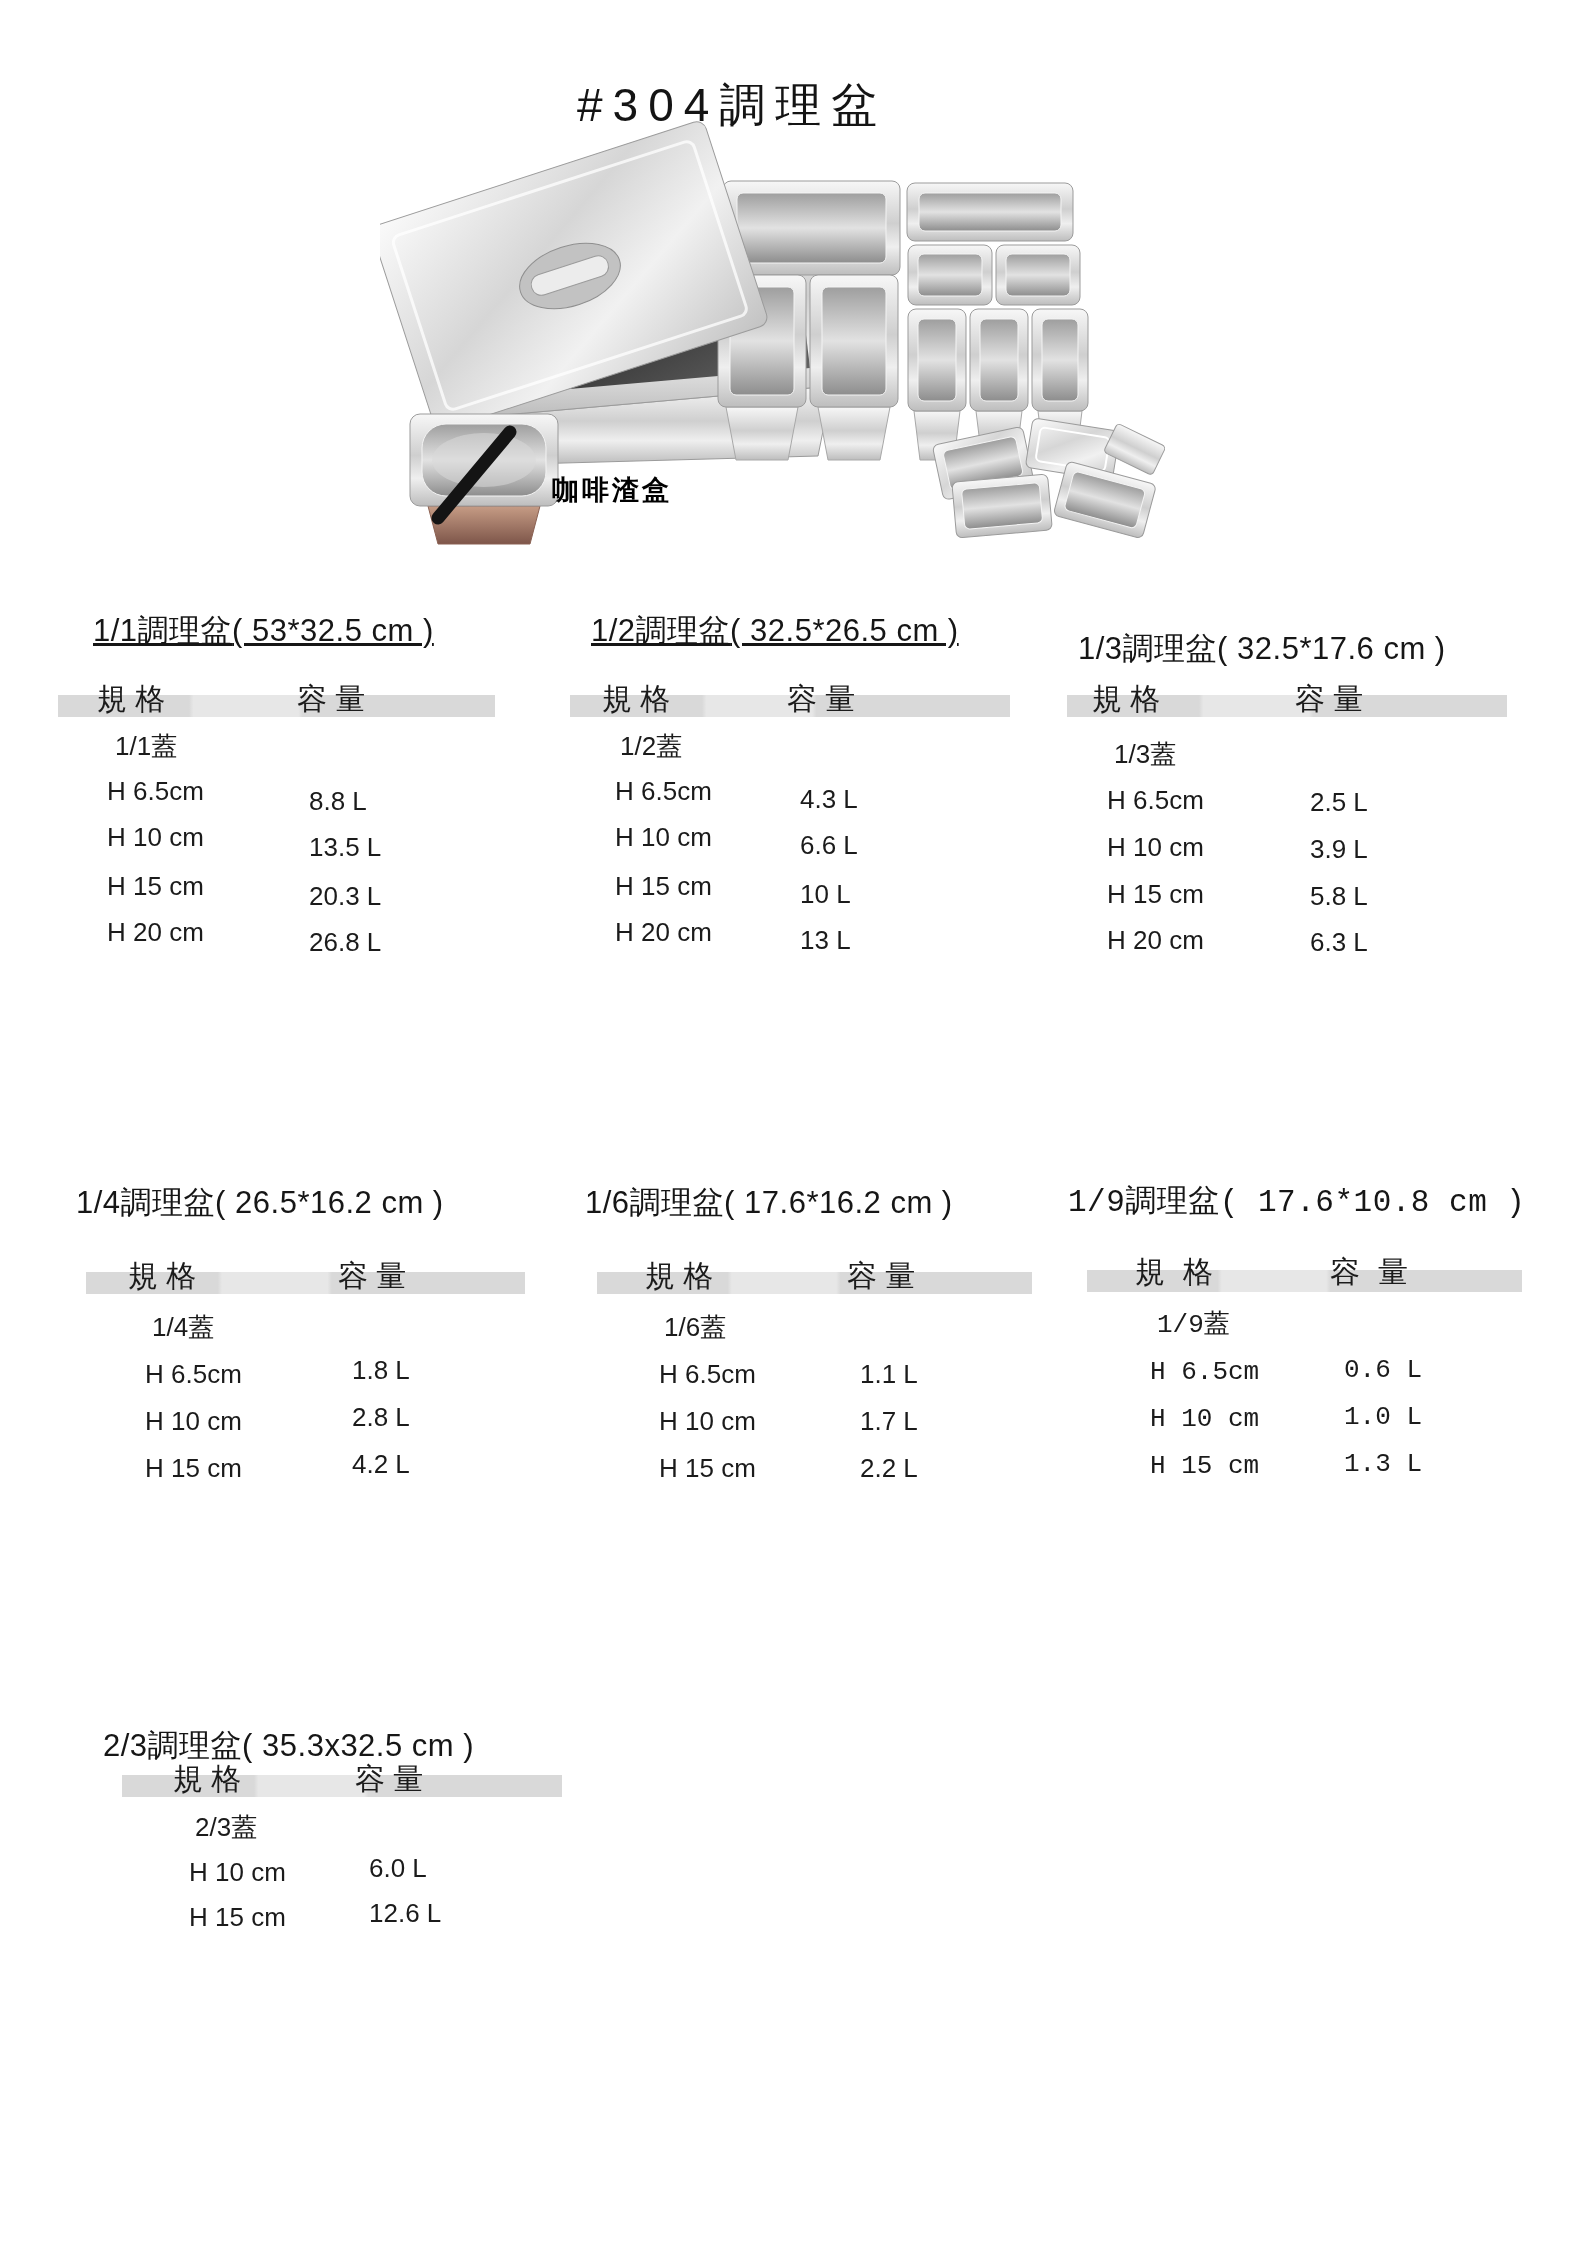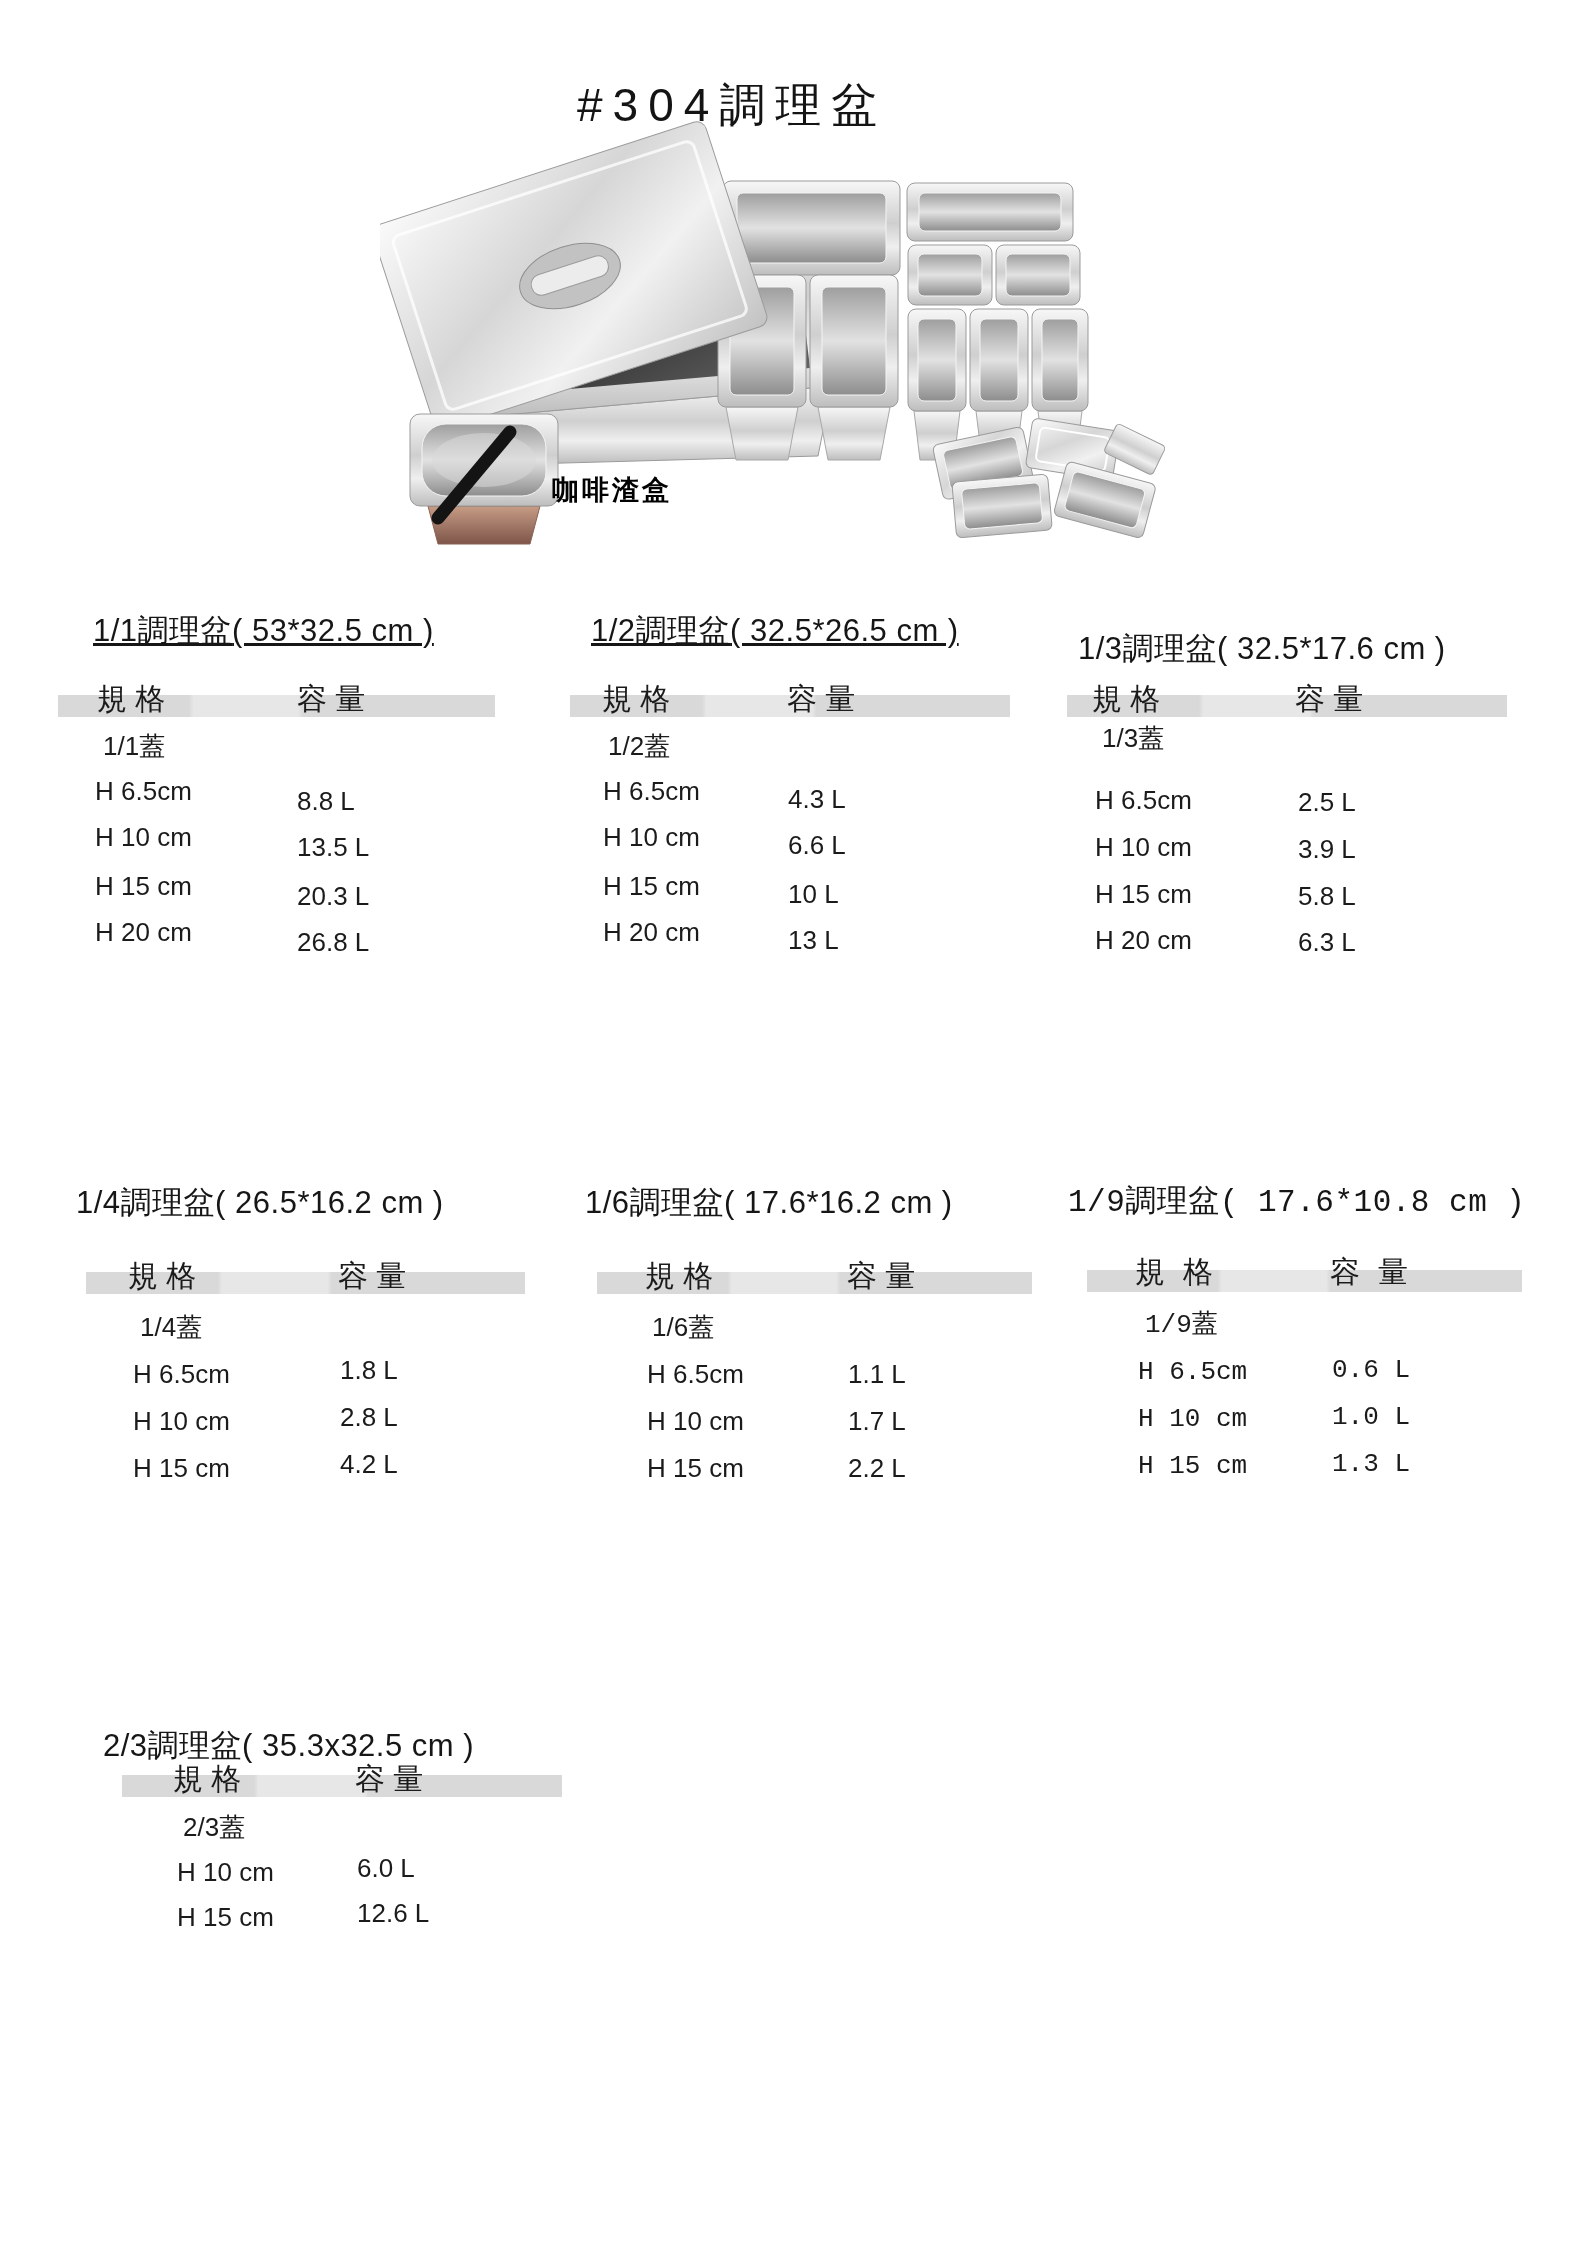--- a/index.html
+++ b/index.html
@@ -14,21 +14,21 @@
                 color:#000;letter-spacing:3px;white-space:nowrap;}
 
   .spec-table{position:absolute;width:460px;}
   .t-head{margin:0;font-size:31px;font-weight:400;color:#161616;white-space:nowrap;letter-spacing:0.5px;}
   .band{position:absolute;left:0;top:var(--bt);width:var(--bw);height:22px;
         background:linear-gradient(90deg,#d9d9d9 0%,#d9d9d9 30%,#e7e7e7 31%,#e7e7e7 55%,#d9d9d9 56%,#d9d9d9 100%);}
   .bh{position:absolute;bottom:3px;font-size:30px;line-height:1;color:#1b1b1b;white-space:nowrap;}
   .bh.spec-h{left:var(--shx);}
   .bh.cap-h{left:var(--chx);}
   .row{position:absolute;left:0;width:var(--bw);height:30px;}
-  .row span{position:absolute;top:0;font-size:26px;line-height:1.1;white-space:nowrap;color:#1b1b1b;}
+  .row span{position:absolute;top:0;font-size:26px;line-height:1.1;white-space:nowrap;color:#1b1b1b;margin-left:12px;}
   .row .spec{left:var(--sx);}
   .row.lid-row .spec{left:var(--lx);}
   .row .cap{left:var(--cx);top:var(--cs);}
 </style>
 </head>
 <body>
 
 <h1 class="page-title">#304調理盆</h1>
 
 <svg class="photo" style="left:380px;top:108px;" width="710" height="380" viewBox="0 0 710 380">
@@ -199,21 +199,21 @@
     <span class="cap">13 L</span>
     </div>
 </section>
 
 <section class="spec-table" style="left:1067px;top:628px;--bw:440px;--bt:67px;--shx:25px;--chx:228px;--sx:28px;--lx:35px;--cx:231px;--cs:2px;">
   <h2 class="t-head" style="margin-left:11px;"><span>1/3調理盆</span><span>( 32.5*17.6 cm )</span></h2>
   <div class="band">
     <span class="bh spec-h">規 格</span>
     <span class="bh cap-h">容 量</span>
   </div>
-  <div class="row lid-row" style="top:96px">
+  <div class="row lid-row" style="top:112px">
     <span class="spec">1/3蓋</span>
     <span class="cap"></span>
     </div>
   <div class="row" style="top:158px">
     <span class="spec">H 6.5cm</span>
     <span class="cap">2.5 L</span>
     </div>
   <div class="row" style="top:205px">
     <span class="spec">H 10 cm</span>
     <span class="cap">3.9 L</span>

